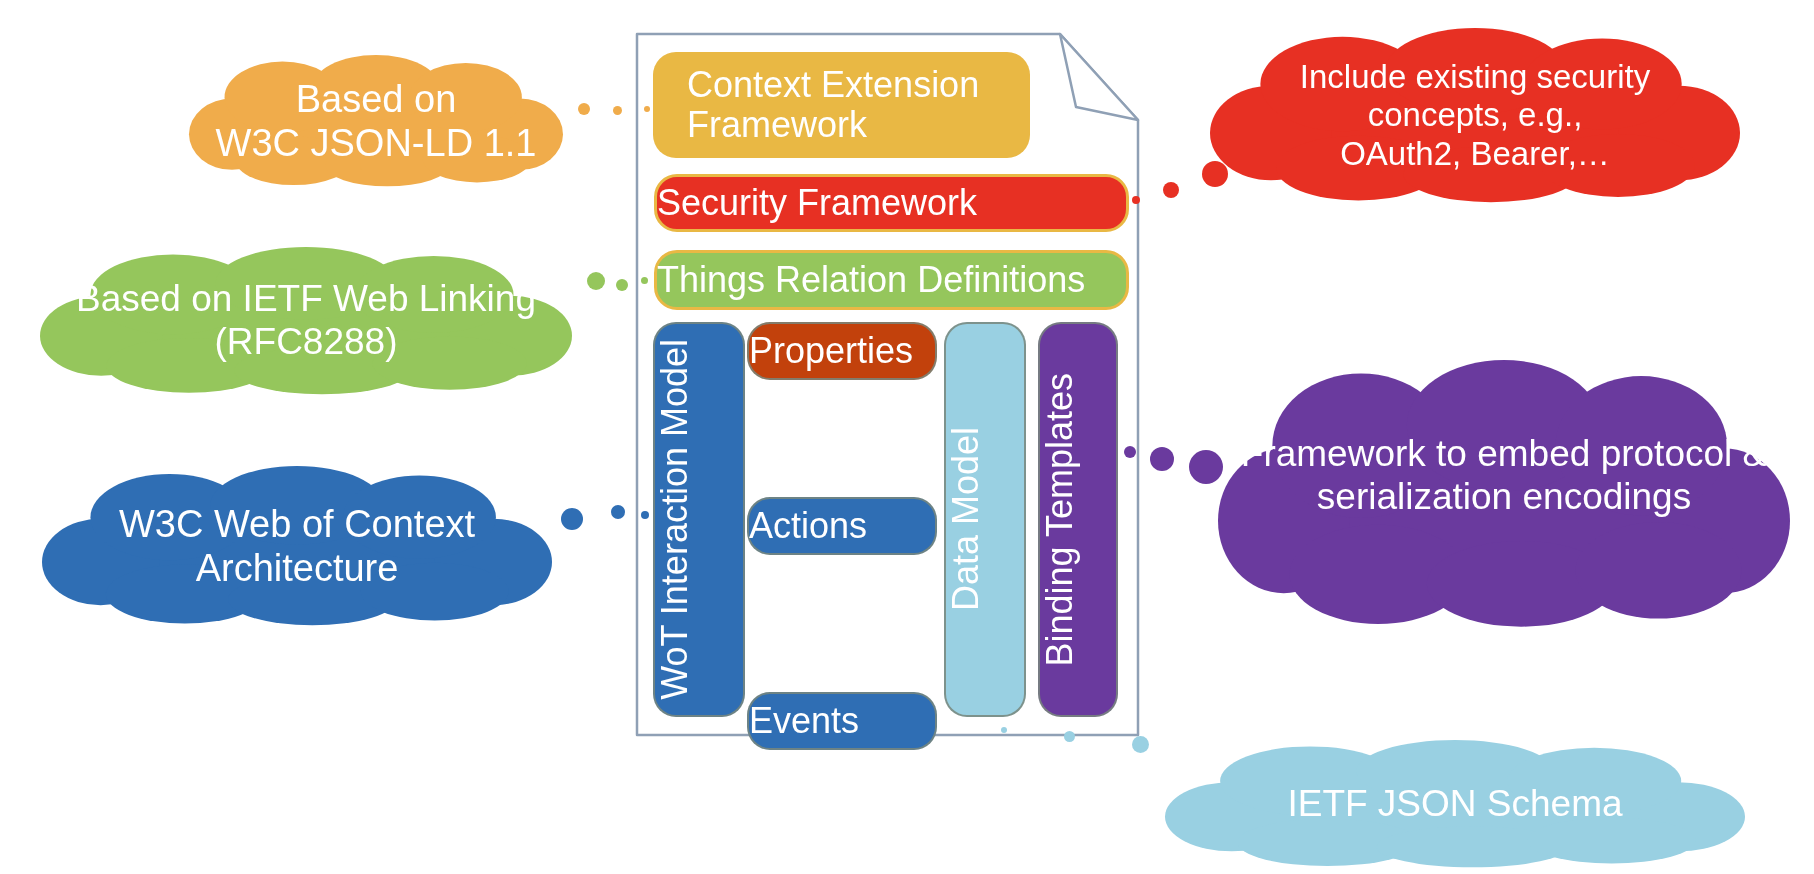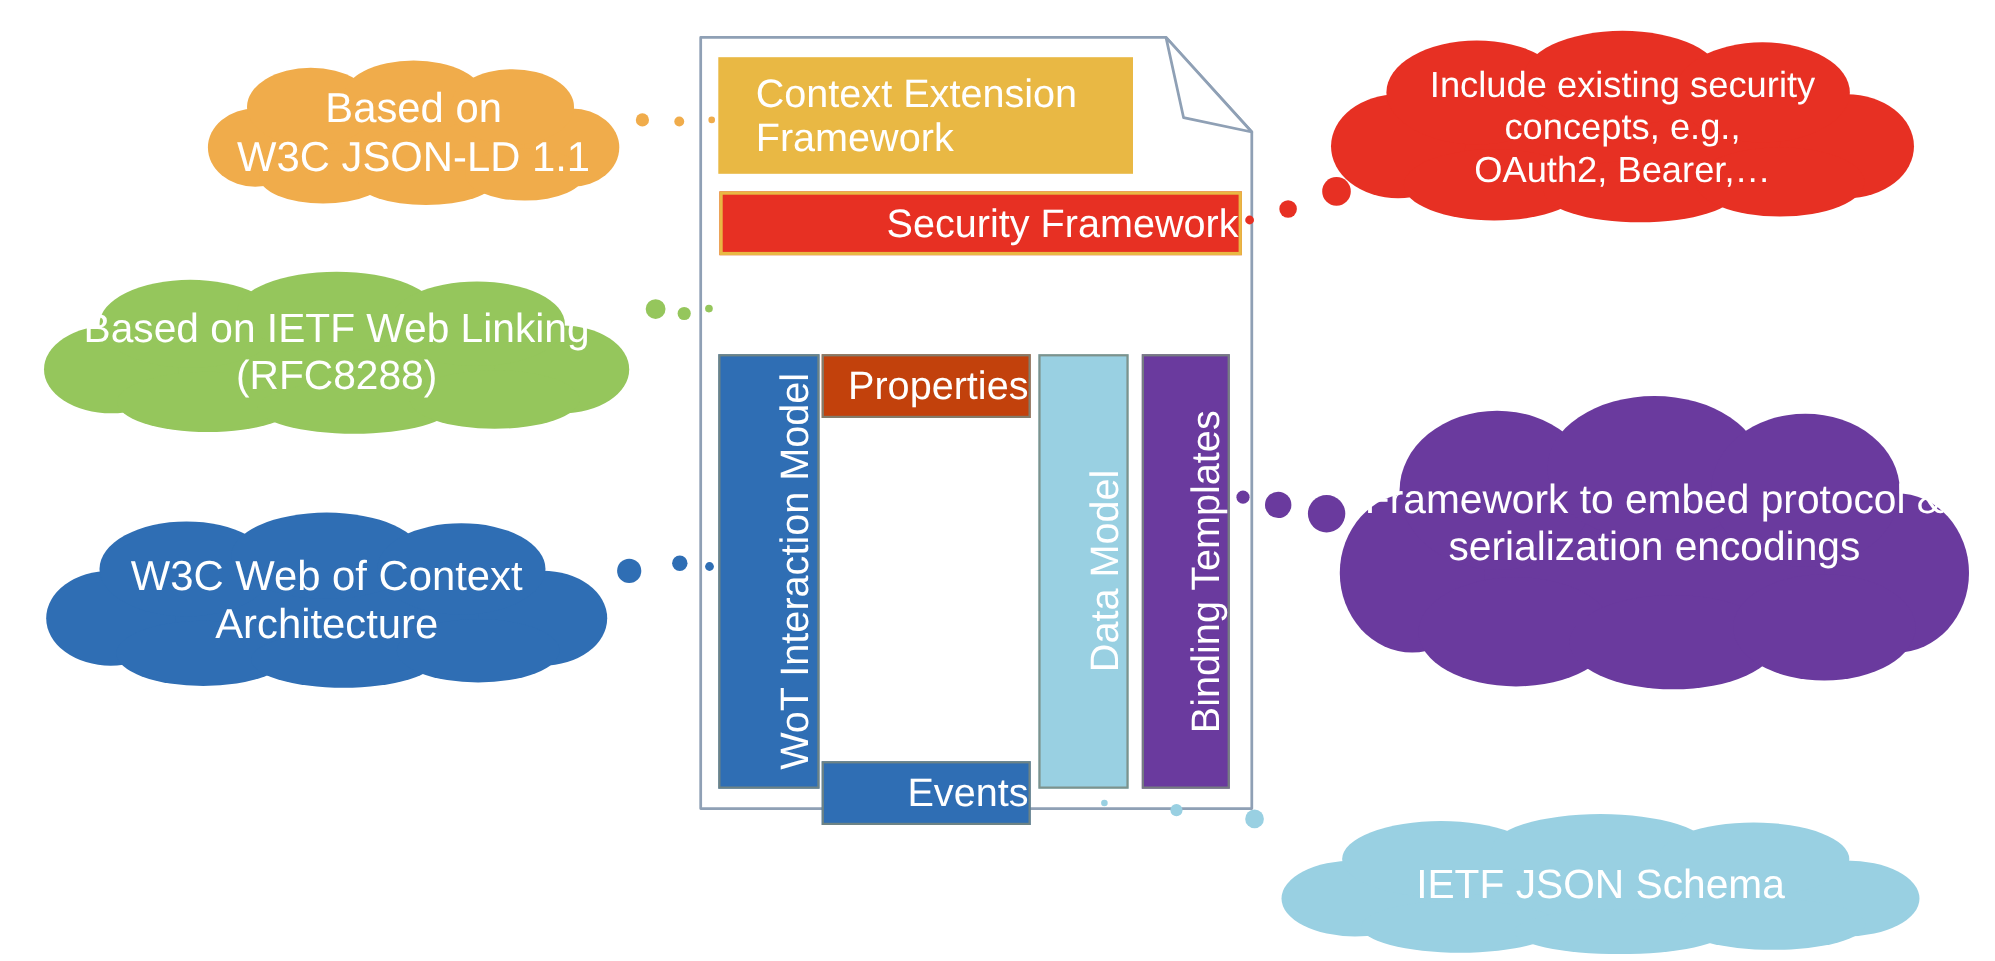--- a/index.html
+++ b/index.html
@@ -8,21 +8,21 @@
     width:1814px;height:874px;
     background:#ffffff;
     font-family:"Liberation Sans", sans-serif;
     overflow:hidden;
   }
   
   svg.sheet{position:absolute;left:0;top:0;}
   
   .box{
     position:absolute;box-sizing:border-box;
-    display:flex;align-items:center;justify-content:flex-end;
+    display:flex;align-items:center;justify-content:flex-start;
     color:#ffffff;
   }
   .box .lbl{
     color:#ffffff;white-space:pre-line;line-height:1.12;
   }
   .box.bordered{border:3px solid;}
   .box.thin{border:2px solid rgba(120,135,125,.85);}
   .box.left-align{justify-content:flex-start;}
   .box.left-align .lbl{padding-left:34px;text-align:left;}
   .box .lbl.center{text-align:center;}
@@ -36,21 +36,21 @@
   .cloud-text{
     position:absolute;inset:0;
     display:flex;align-items:center;justify-content:center;
     text-align:center;color:#ffffff;white-space:pre-line;line-height:1.16;
   }
   
   .dot{
     position:absolute;display:block;border-radius:50%;
     background-color:currentColor;
   }
-  .fs36{font-size:36px;}
+  .fs36{font-size:36px;border-radius:23px;}
   .fs38{font-size:38px;}
   .fs37{font-size:37px;}
   .fs33{font-size:33px;}
 </style>
 </head>
 <body>
 
 <div class="stage">
 
   <svg class="sheet" width="1814" height="874" viewBox="0 0 1814 874">
@@ -60,29 +60,35 @@
 
   <div class="box left-align fs36" style="left: 653px; top: 52px; width: 377px; height: 106px; background-color: rgb(233, 184, 68);">
     <span class="lbl">Context Extension
 Framework</span>
   </div>
 
   <div class="box bordered fs36" style="left: 654px; top: 174px; width: 475px; height: 58px; background-color: rgb(231, 48, 35); border-color: rgb(233, 184, 68);">
     <span class="lbl center">Security Framework</span>
   </div>
 
+  <div class="box bordered fs36" style="left: 654px; top: 250px; width: 475px; height: 60px; background-color: rgb(149, 198, 92); border-color: rgb(233, 184, 68);">
+    <span class="lbl center">Things Relation Definitions</span>
+  </div>
 
   <div class="box thin fs36" style="left: 653px; top: 322px; width: 92px; height: 395px; background-color: rgb(47, 110, 180);">
     <span class="lbl vlabel">WoT Interaction Model</span>
   </div>
 
   <div class="box thin fs36" style="left: 747px; top: 322px; width: 190px; height: 58px; background-color: #c2410c;">
     <span class="lbl center">Properties</span>
   </div>
 
+  <div class="box thin fs36" style="left: 747px; top: 497px; width: 190px; height: 58px; background-color: rgb(47, 110, 180);">
+    <span class="lbl center">Actions</span>
+  </div>
 
   <div class="box thin fs36" style="left: 747px; top: 659px; width: 190px; height: 58px; background-color: rgb(47, 110, 180); margin-top: 33px;">
     <span class="lbl center">Events</span>
   </div>
 
   <div class="box thin fs36" style="left: 944px; top: 322px; width: 82px; height: 395px; background-color: rgb(153, 208, 226);">
     <span class="lbl vlabel">Data Model</span>
   </div>
 
   <div class="box thin fs36" style="left: 1038px; top: 322px; width: 80px; height: 395px; background-color: rgb(106, 58, 158);">

